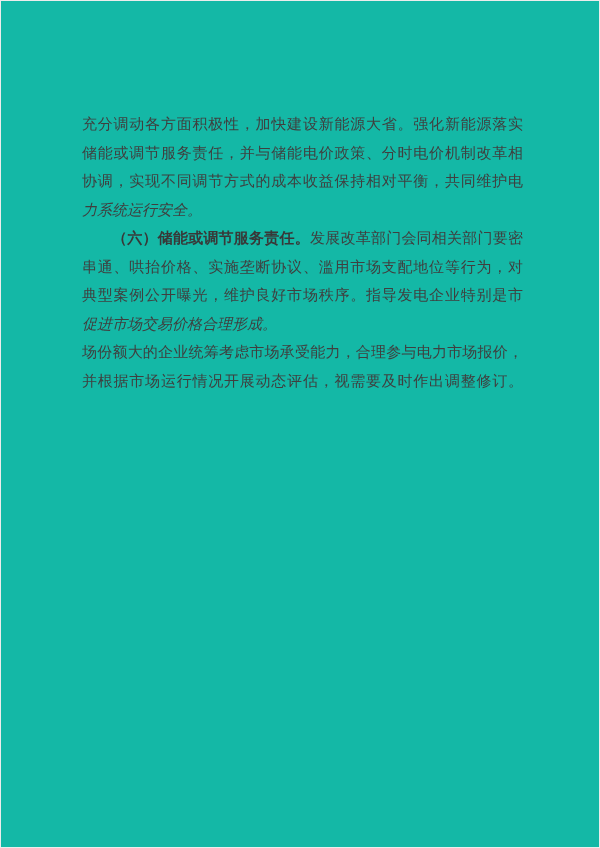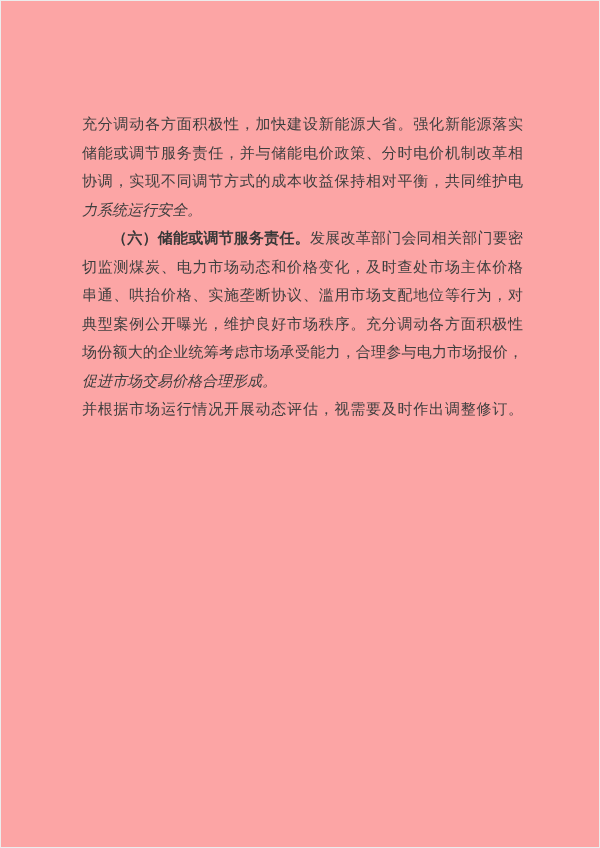--- a/index.html
+++ b/index.html
@@ -30,33 +30,32 @@
   }
   .line.j { text-align-last: justify; }
   .line.last { text-align-last: left; font-style: italic; }
   .line.ind { text-indent: 2em; }
   .seg { font-weight: 400; }
   .seg.b { font-weight: 700; }
 </style>
 </head>
 <body>
 
-<div class="page" style="background: #fca5a5; border-color: rgb(236, 236, 236);">
+<div class="page" style="background: #14b8a6; border-color: rgb(236, 236, 236);">
   <div class="doc-body" style="color: rgb(63, 63, 63);">
       <div class="paragraph">
         <div class="line j"><span class="seg">充分调动各方面积极性，加快建设新能源大省。强化新能源落实</span></div>
         <div class="line j"><span class="seg">储能或调节服务责任，并与储能电价政策、分时电价机制改革相</span></div>
         <div class="line j"><span class="seg">协调，实现不同调节方式的成本收益保持相对平衡，共同维护电</span></div>
         <div class="line last"><span class="seg">力系统运行安全。</span></div>
       </div>
       <div class="paragraph">
         <div class="line j ind"><span class="seg b" style="color: rgb(56, 56, 56);">（六）储能或调节服务责任。</span><span class="seg">发展改革部门会同相关部门要密</span></div>
-        <div class="line j"><span class="seg">切监测煤炭、电力市场动态和价格变化，及时查处市场主体价格</span></div>
         <div class="line j"><span class="seg">串通、哄抬价格、实施垄断协议、滥用市场支配地位等行为，对</span></div>
-        <div class="line j"><span class="seg">典型案例公开曝光，维护良好市场秩序。充分调动各方面积极性</span></div>
+        <div class="line j"><span class="seg">典型案例公开曝光，维护良好市场秩序。指导发电企业特别是市</span></div>
+        <div class="line last"><span class="seg">促进市场交易价格合理形成。</span></div>
         <div class="line j"><span class="seg">场份额大的企业统筹考虑市场承受能力，合理参与电力市场报价，</span></div>
-        <div class="line last"><span class="seg">促进市场交易价格合理形成。</span></div>
       </div>
       <div class="paragraph">
         <div class="line j"><span class="seg">并根据市场运行情况开展动态评估，视需要及时作出调整修订。</span></div>
       </div>
     </div>
 </div>
 
 </body></html>

